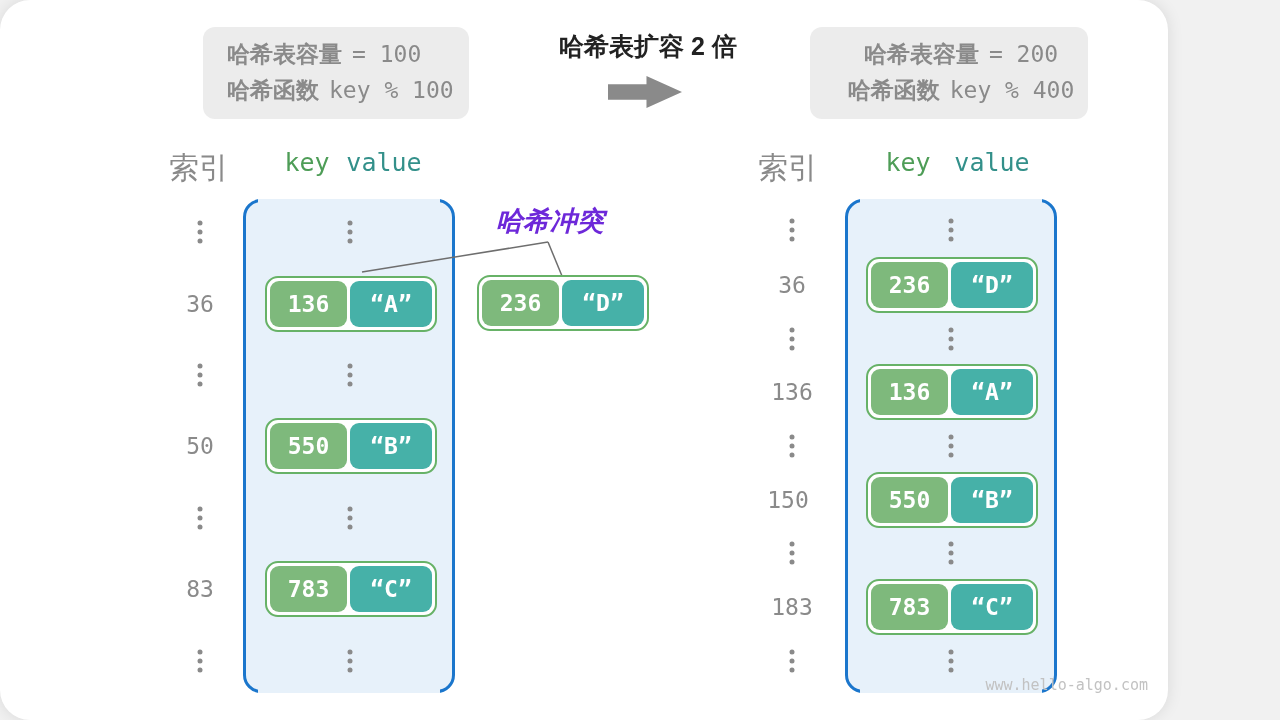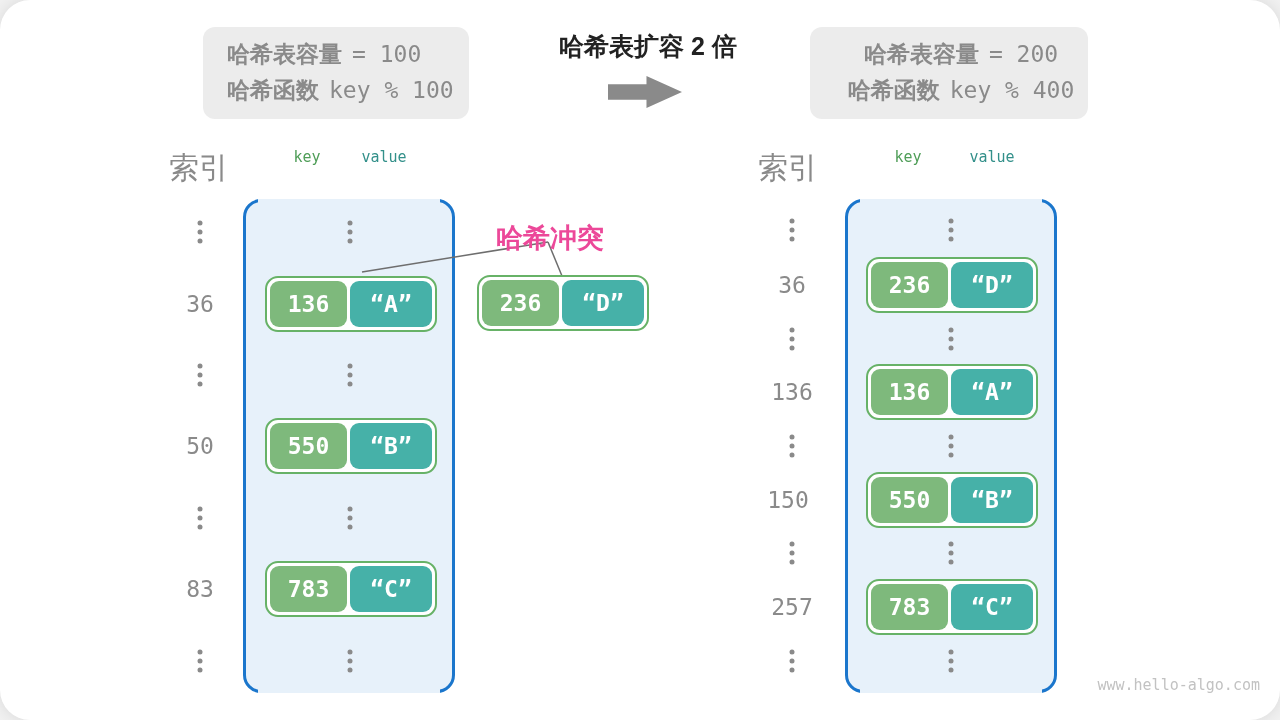--- a/index.html
+++ b/index.html
@@ -2,21 +2,21 @@
 <html><head>
 <meta charset="utf-8">
 <style>
   html,body { margin:0; padding:0; }
   body {
     width:1280px; height:720px; background:#f1f1f1;
     font-family:"Liberation Sans", sans-serif;
     position:relative; overflow:hidden;
   }
   .card {
-    position:absolute; left:0; top:0; width:1280px; height:720px;
+    position:absolute; left:0; top:0; width:1168px; height:720px;
     background:#ffffff; border-radius:30px;
     box-shadow:0 0 16px rgba(0,0,0,.10);
     overflow:hidden;
   }
   
   .graybox {
     position:absolute; background:#ececec; border-radius:12px;
     color:#8a8a8a; font-size:23px; box-sizing:border-box;
     display:flex; flex-direction:column; justify-content:center;
     gap:8px; padding-left:24px;
@@ -30,21 +30,21 @@
     font-size:25px; font-weight:700; color:#222222; white-space:nowrap;
   }
   .arrow {
     position:absolute; left:608px; top:76px; width:74px; height:32px;
     background:#8a8a8a;
     clip-path:polygon(0 26%,52% 26%,52% 0,100% 50%,52% 100%,52% 74%,0 74%);
   }
   
   .hdr { position:absolute; top:148px; transform:translateX(-50%);
          font-size:30px; color:#8a8a8a; white-space:nowrap; }
-  .hdr.mono { font-family:"DejaVu Sans Mono", monospace; font-size:15px; }
+  .hdr.mono { font-family:"DejaVu Sans Mono", monospace; font-size:25px; }
   .hdr.key { color:#4e9d57; }
   .hdr.value { color:#33908a; }
   
   .bucket {
     position:absolute; width:212px; height:494px; top:199px;
     background:#e7f1fa; border:3px solid #1b76cc; border-radius:18px;
     box-sizing:border-box;
   }
   .bucket::before,.bucket::after {
     content:""; position:absolute; left:12px; right:12px; height:4px;
@@ -66,22 +66,22 @@
     border:2px solid #67b267; border-radius:13px; box-sizing:border-box;
     display:flex; align-items:center; padding:3px; gap:3px;
   }
   .pair .k,.pair .v {
     height:46px; border-radius:9px; display:flex; align-items:center; justify-content:center;
     color:#ffffff; font-family:"DejaVu Sans Mono", monospace; font-size:23px; font-weight:700;
   }
   .pair .k { width:77px; background:#7eb97c; }
   .pair .v { flex:1; background:#46b1a8; }
   
-  .collision { position:absolute; left:496px; top:220px;
-               color:#ec4899; font-weight:700; font-size:27px; white-space:nowrap; }
+  .collision { position:absolute; left:496px; top:203px;
+               color:#6d28d9; font-weight:700; font-size:27px; white-space:nowrap;font-style:italic; }
   svg.lines { position:absolute; left:0; top:0; pointer-events:none; }
   
   .watermark { position:absolute; right:20px; top:676px;
                font-family:"DejaVu Sans Mono", monospace; font-size:15px; color:#c2c2c2; }
 </style>
 </head>
 <body>
 
 <div class="card" id="card">
 
@@ -229,21 +229,21 @@
     <div class="vdots" style="left: 792px; top: 553px;">
       <i></i>
       <i></i>
       <i></i>
     </div>
     <div class="vdots" style="left: 951px; top: 553px;">
       <i></i>
       <i></i>
       <i></i>
     </div>
-    <div class="idx" style="left: 792px; top: 607px;">257</div>
+    <div class="idx" style="left: 792px; top: 607px;">183</div>
     <div class="pair" style="left: 952px; top: 607px;">
       <div class="k">783</div>
       <div class="v">“C”</div>
     </div>
     <div class="vdots" style="left: 792px; top: 661px;">
       <i></i>
       <i></i>
       <i></i>
     </div>
     <div class="vdots" style="left: 951px; top: 661px;">

